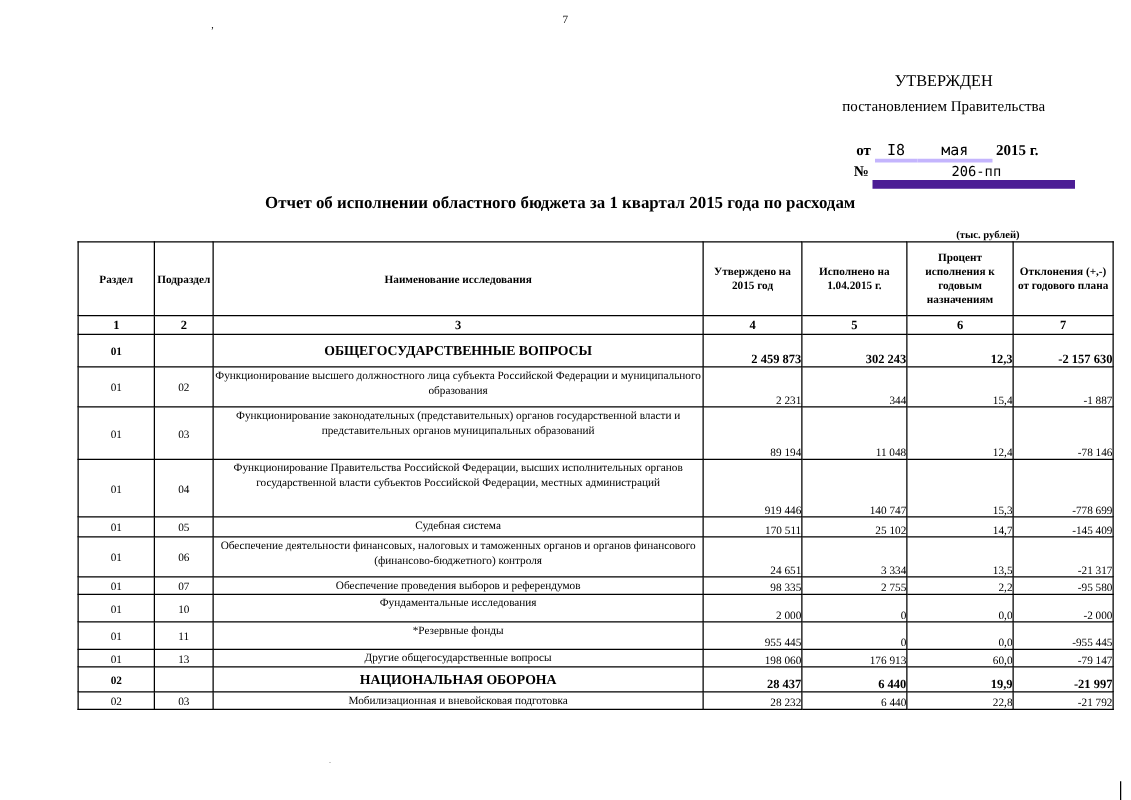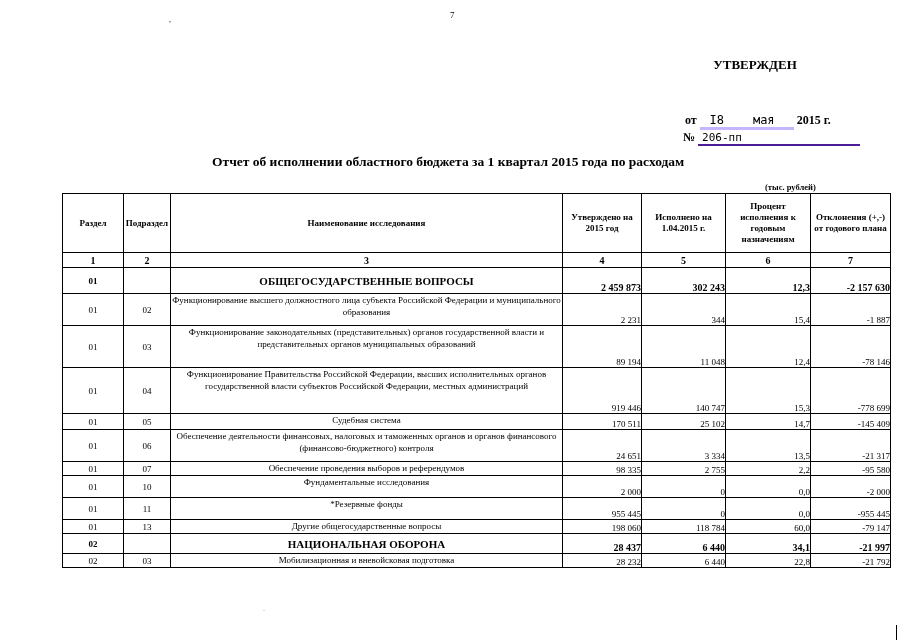--- a/index.html
+++ b/index.html
@@ -1,30 +1,30 @@
 <!DOCTYPE html>
 <html><head>
 <meta charset="utf-8">
 <style>
   html, body { margin: 0; padding: 0; background: #ffffff; }
   body { width: 905px; height: 640px; position: relative; overflow: hidden;
          font-family: "Liberation Serif", serif; color: #000; }
   .abs { position: absolute; }
   .page-num { left: 450px; top: 10px; font-size: 9px; }
   .speck { left: 169px; top: 15px; font-size: 8px; }
-  .approval { left: 640px; top: 56px; width: 230px; text-align: center; font-weight: bold; }
+  .approval { left: 640px; top: 56px; width: 230px; text-align: center; font-weight: normal; }
   .approval .l1 { font-size: 13px; line-height: 18px; }
   .approval .l2 { font-size: 12px; line-height: 17px; margin-top: 3px; }
   .approval .l3 { font-size: 12px; line-height: 17px; margin-top: 3px; }
   .date-line { left: 685px; top: 113px; font-size: 12px; font-weight: bold; white-space: nowrap; }
   .date-line .u { display: inline-block; border-bottom: 3px solid #c4b5fd; font-family: "DejaVu Sans Mono", monospace;
                   font-weight: normal; font-size: 12px; text-align: center; }
   .num-line { left: 683px; top: 130px; font-size: 12px; font-weight: bold; white-space: nowrap; }
-  .num-line .u { display: inline-block; width: 158px; border-bottom: 2px solid #4c1d95; font-family: "DejaVu Sans Mono", monospace;
-                 font-weight: normal; font-size: 11px; padding-left: 4px; }
+  .num-line .u { display: inline-block; width: 158px; border-bottom: 7px solid #4c1d95; font-family: "DejaVu Sans Mono", monospace;
+                 font-weight: normal; font-size: 11px; padding-left: 4px; text-align: center; }
   .doc-title { left: 212px; top: 154px; font-size: 13.5px; font-weight: bold; white-space: nowrap; }
   .units { left: 733px; top: 182px; font-size: 8.5px; font-weight: bold; margin-left: 32px; }
 
   table.budget { position: absolute; left: 62px; top: 193px; border-collapse: collapse; table-layout: fixed; }
   table.budget td, table.budget th { border: 1px solid #000; padding: 0; font-size: 9px; overflow: hidden; }
   table.budget th { font-weight: bold; text-align: center; vertical-align: middle; line-height: 11px; }
   th.small { font-size: 7.5px; }
   th.hname { font-size: 10px; }
   tr.hdr th { height: 58px; border-top: 1.5px solid #000; }
   tr.colnums td { height: 14px; text-align: center; font-weight: bold; font-size: 10px; border-bottom: 1.5px solid #000; }
@@ -38,20 +38,21 @@
   .corner { left: 896px; top: 625px; width: 1px; height: 15px; background: #000; }
 </style>
 </head>
 <body>
 
 <div class="abs speck">,</div>
 <div class="abs page-num">7</div>
 
 <div class="abs approval">
   <div class="l1">УТВЕРЖДЕН</div>
+  <div class="l2">постановлением Правительства</div>
 </div>
 
 <div class="abs date-line">
   <span>от</span>
   <span class="u" style="width:34px">I8</span><span class="u" style="width:60px">мая</span>
   <span>2015 г.</span>
 </div>
 
 <div class="abs num-line">
   <span>№</span>
@@ -171,31 +172,31 @@
         <td class="num">955 445</td>
         <td class="num">0</td>
         <td class="num">0,0</td>
         <td class="num">-955 445</td>
       </tr>
       <tr style="height: 14px;">
         <td class="code">01</td>
         <td class="code">13</td>
         <td class="name">Другие общегосударственные вопросы</td>
         <td class="num">198 060</td>
-        <td class="num">118 784</td>
+        <td class="num">176 913</td>
         <td class="num">60,0</td>
         <td class="num">-79 147</td>
       </tr>
       <tr class="section" style="height: 20px;">
         <td class="code">02</td>
         <td class="code"></td>
         <td class="name">НАЦИОНАЛЬНАЯ ОБОРОНА</td>
         <td class="num">28 437</td>
         <td class="num">6 440</td>
-        <td class="num">34,1</td>
+        <td class="num">19,9</td>
         <td class="num">-21 997</td>
       </tr>
       <tr style="height: 14px;">
         <td class="code">02</td>
         <td class="code">03</td>
         <td class="name">Мобилизационная и вневойсковая  подготовка</td>
         <td class="num">28 232</td>
         <td class="num">6 440</td>
         <td class="num">22,8</td>
         <td class="num">-21 792</td>

